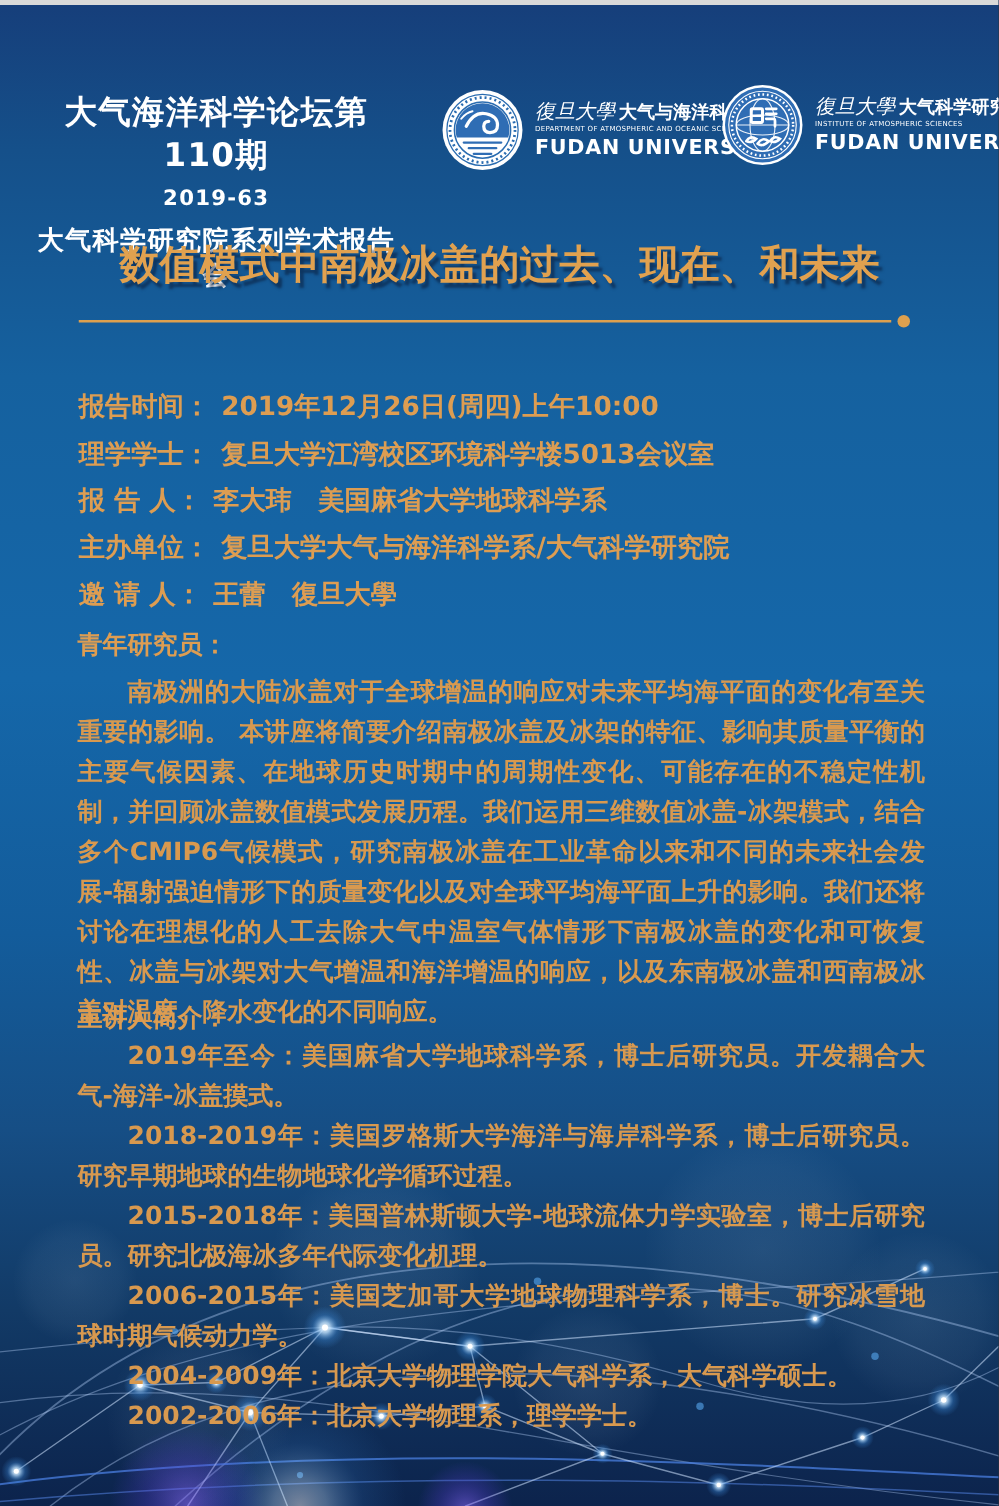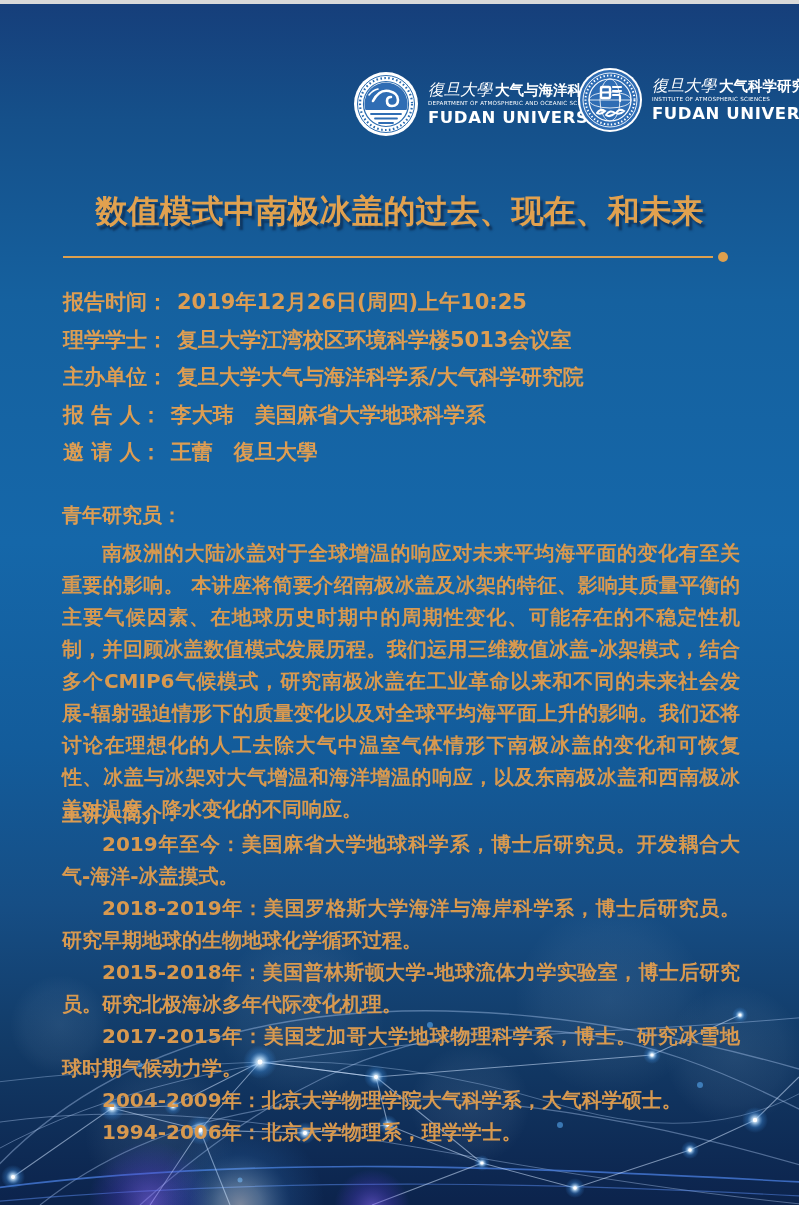--- a/index.html
+++ b/index.html
@@ -28,21 +28,21 @@
   .logo-en-big{font-size:16.5px;font-weight:700;letter-spacing:.6px;margin-top:2px;white-space:nowrap;}
   
   .title{
     position:absolute;left:0;top:190px;width:100%;margin:0;text-align:center;
     font-size:32px;font-weight:900;color:#e1a14f;letter-spacing:0;
     text-shadow:3px 4px 2px rgba(8,20,45,.5);
   }
   .title-rule{position:absolute;left:63px;top:256px;width:650px;height:2px;background:#dda04e;}
   .title-rule .dot{position:absolute;right:-15px;top:-4px;width:10px;height:10px;border-radius:50%;background:#dda04e;}
   
-  .info{position:absolute;left:63px;top:284px;color:#dd9d52;}
+  .info{position:absolute;left:63px;top:307px;color:#dd9d52;}
   .info-row{display:flex;font-size:21px;font-weight:700;line-height:37.5px;}
   .info-label{margin-right:9px;white-space:pre;}
   .info-value{white-space:pre;}
   
   .abstract{position:absolute;left:62px;top:502px;width:678px;}
   .speaker{position:absolute;left:62px;top:801px;width:678px;}
   .sec-h{margin:0;font-size:20px;font-weight:700;color:#dd9d52;}
   .sec-body{
     margin:8px 0 0 0;font-size:20px;line-height:32px;font-weight:600;
     color:#d8994f;text-align:justify;text-indent:2em;
@@ -144,20 +144,25 @@
       <circle cx="140" cy="160" r="2.5"></circle>
         <circle cx="700" cy="180" r="3"></circle>
         <circle cx="240" cy="275" r="2.5"></circle>
     </g>
 
     <circle cx="150" cy="298" r="62" fill="url(#pg)"></circle>
     <circle cx="372" cy="302" r="38" fill="url(#pg)"></circle>
     <circle cx="240" cy="300" r="85" fill="url(#ng)" opacity=".45"></circle>
   </svg>
 
+  <div class="hdr-left">
+    <div class="hdr-l1">大气海洋科学论坛第110期</div>
+    <div class="hdr-l2">2019-63</div>
+    <div class="hdr-l3">大气科学研究院系列学术报告会</div>
+  </div>
 
   <div class="logo-group logo-dept">
     <svg class="logo-badge" viewBox="0 0 66 66" aria-hidden="true">
       <circle cx="33" cy="33" r="32" fill="#ffffff"></circle>
       <circle cx="33" cy="33" r="28.5" fill="none" stroke="#2a6cb0" stroke-width="1"></circle>
       <circle cx="33" cy="33" r="26" fill="none" stroke="#2a6cb0" stroke-width="2.2" stroke-dasharray="1.6 2.4"></circle>
       <circle cx="33" cy="33" r="22.5" fill="#ffffff" stroke="#2a6cb0" stroke-width="1.2"></circle>
       <clipPath id="dclip">
           <circle cx="33" cy="33" r="21.5"></circle>
         </clipPath>
@@ -214,47 +219,47 @@
   </div>
 
   <h1 class="title">数值模式中南极冰盖的过去、现在、和未来</h1>
   <div class="title-rule">
     <span class="dot"></span>
   </div>
 
   <section class="info">
     <div class="info-row">
       <span class="info-label">报告时间：</span>
-      <span class="info-value">2019年12月26日(周四)上午10:25</span>
+      <span class="info-value">2019年12月26日(周四)上午10:00</span>
     </div>
     <div class="info-row">
       <span class="info-label">理学学士：</span>
       <span class="info-value">复旦大学江湾校区环境科学楼5013会议室</span>
     </div>
     <div class="info-row">
+      <span class="info-label">报 告 人：</span>
+      <span class="info-value">李大玮　美国麻省大学地球科学系</span>
+    </div>
+    <div class="info-row">
       <span class="info-label">主办单位：</span>
       <span class="info-value">复旦大学大气与海洋科学系/大气科学研究院</span>
-    </div>
-    <div class="info-row">
-      <span class="info-label">报 告 人：</span>
-      <span class="info-value">李大玮　美国麻省大学地球科学系</span>
     </div>
     <div class="info-row">
       <span class="info-label">邀 请 人：</span>
       <span class="info-value">王蕾　復旦大學</span>
     </div>
   </section>
 
   <section class="abstract">
     <h2 class="sec-h">青年研究员：</h2>
     <p class="sec-body">南极洲的大陆冰盖对于全球增温的响应对未来平均海平面的变化有至关重要的影响。 本讲座将简要介绍南极冰盖及冰架的特征、影响其质量平衡的主要气候因素、在地球历史时期中的周期性变化、可能存在的不稳定性机制，并回顾冰盖数值模式发展历程。我们运用三维数值冰盖-冰架模式，结合多个CMIP6气候模式，研究南极冰盖在工业革命以来和不同的未来社会发展-辐射强迫情形下的质量变化以及对全球平均海平面上升的影响。我们还将讨论在理想化的人工去除大气中温室气体情形下南极冰盖的变化和可恢复性、冰盖与冰架对大气增温和海洋增温的响应，以及东南极冰盖和西南极冰盖对温度、降水变化的不同响应。</p>
   </section>
 
   <section class="speaker">
     <h2 class="sec-h">主讲人简介：</h2>
     <p class="sec-body item">2019年至今：美国麻省大学地球科学系，博士后研究员。开发耦合大气-海洋-冰盖摸式。</p>
     <p class="sec-body item">2018-2019年：美国罗格斯大学海洋与海岸科学系，博士后研究员。研究早期地球的生物地球化学循环过程。</p>
     <p class="sec-body item">2015-2018年：美国普林斯顿大学-地球流体力学实验室，博士后研究员。研究北极海冰多年代际变化机理。</p>
-    <p class="sec-body item">2017-2015年：美国芝加哥大学地球物理科学系，博士。研究冰雪地球时期气候动力学。</p>
+    <p class="sec-body item">2006-2015年：美国芝加哥大学地球物理科学系，博士。研究冰雪地球时期气候动力学。</p>
     <p class="sec-body item">2004-2009年：北京大学物理学院大气科学系，大气科学硕士。</p>
-    <p class="sec-body item">1994-2006年：北京大学物理系，理学学士。</p>
+    <p class="sec-body item">2002-2006年：北京大学物理系，理学学士。</p>
   </section>
 </div>
 
 </body></html>

